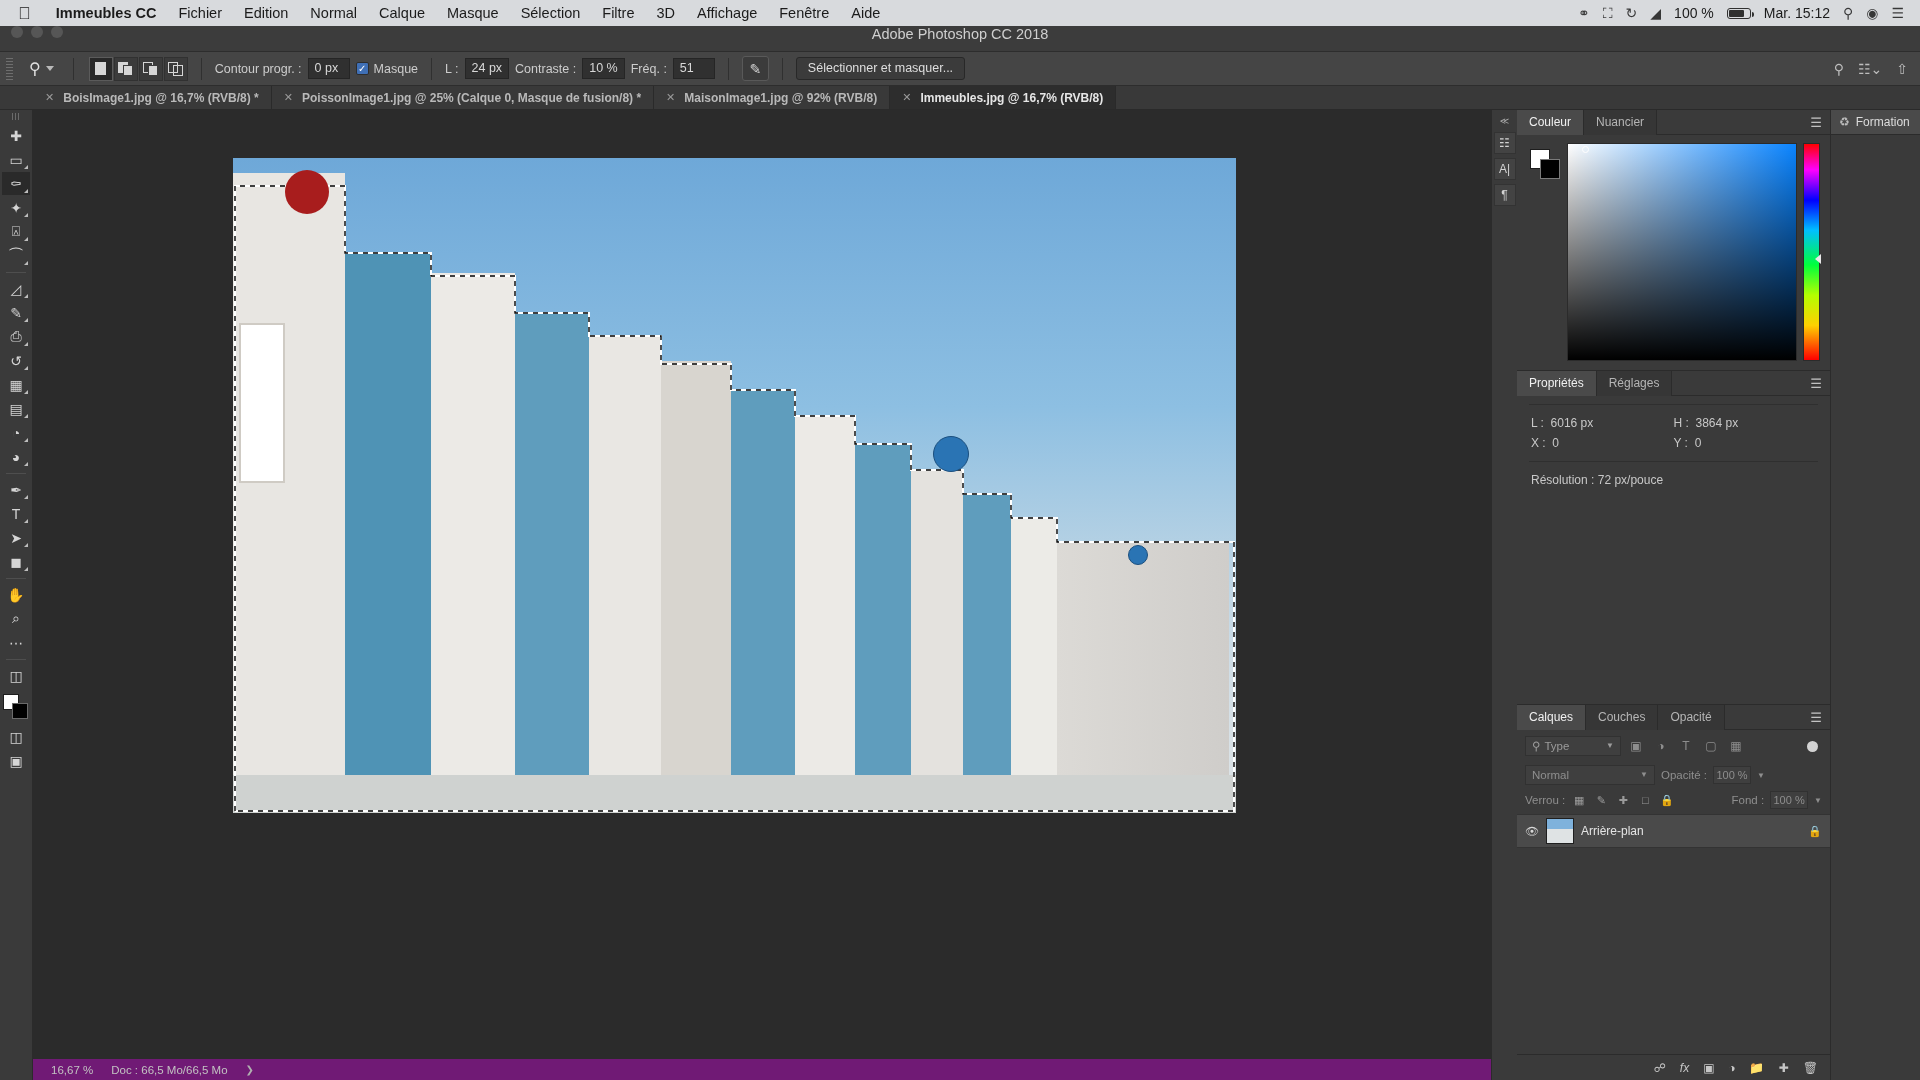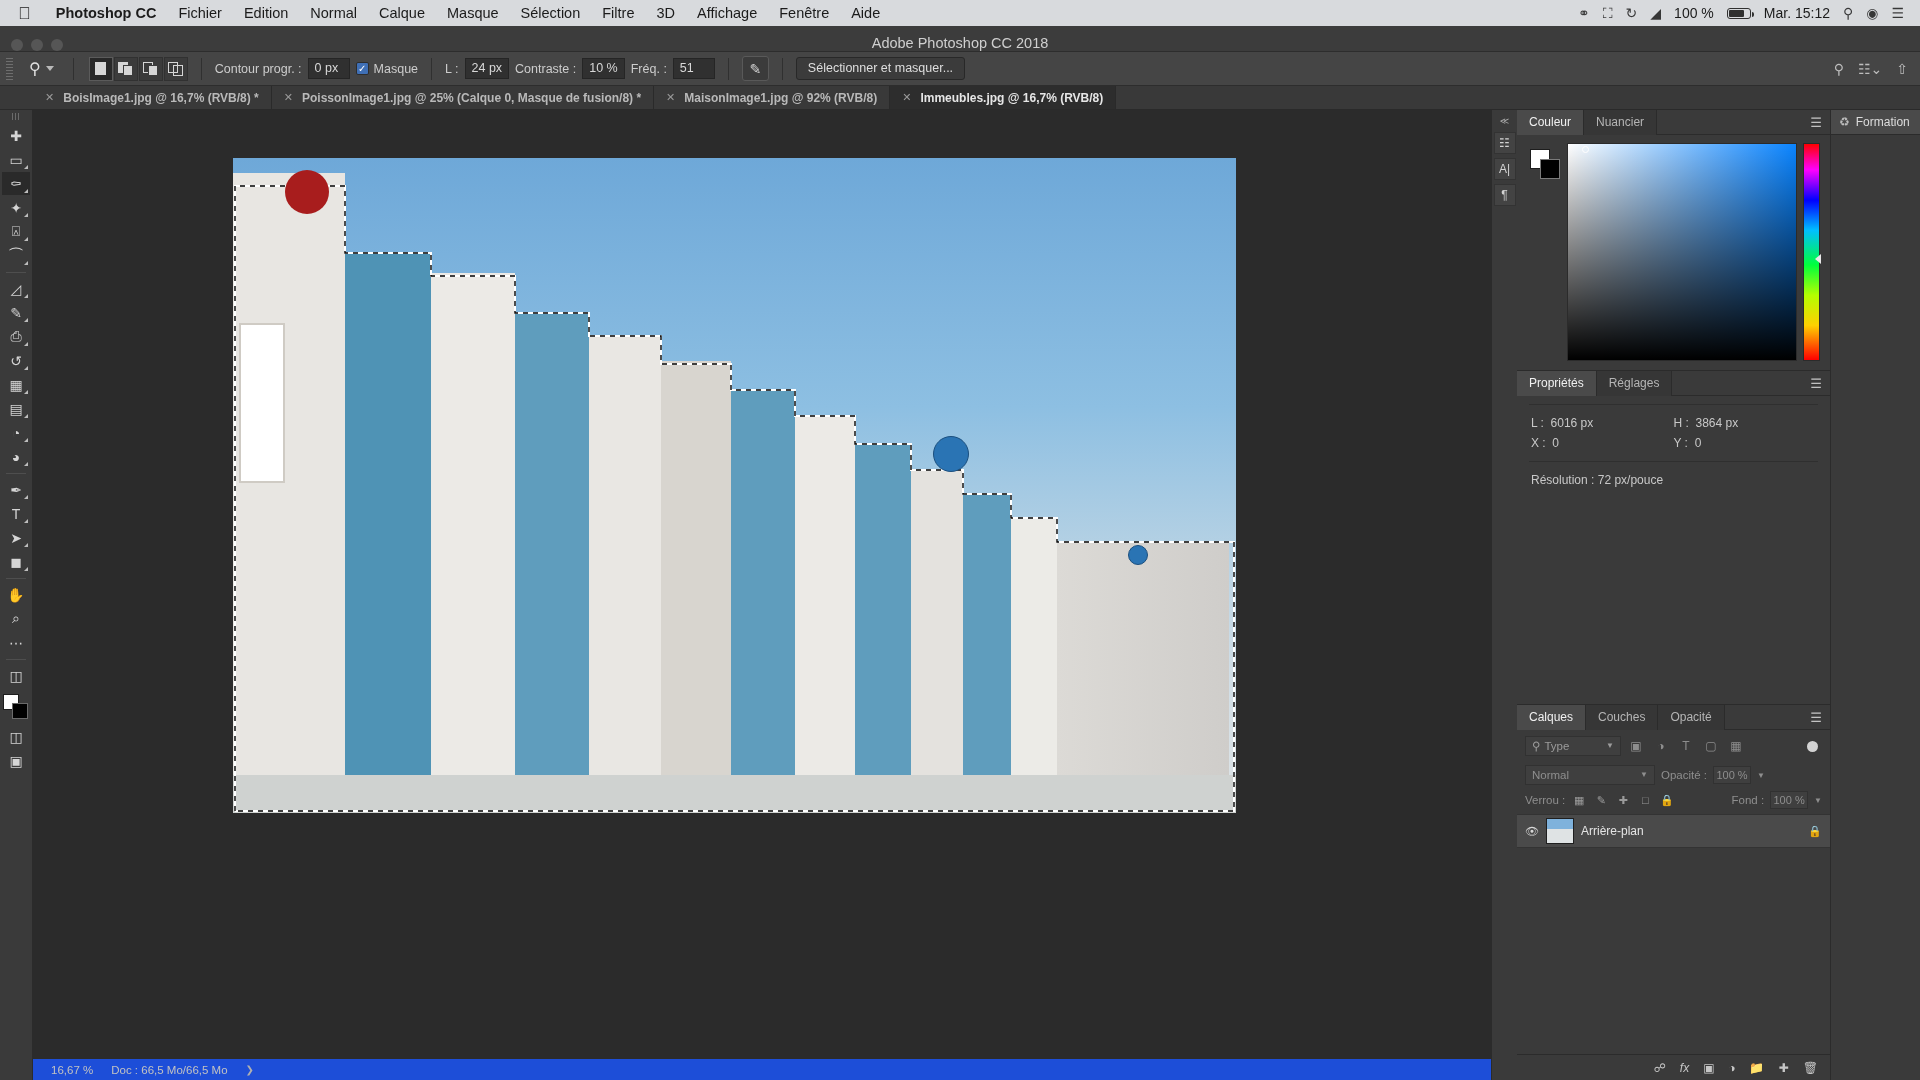--- a/index.html
+++ b/index.html
@@ -26,21 +26,21 @@
   .batt {
     display: inline-block; width: 24px; height: 11px;
     border: 1.4px solid #303030; border-radius: 3px; position: relative;
   }
   .batt::after { content: ""; position: absolute; right: -4px; top: 3px; width: 2px; height: 5px; background: #303030; border-radius: 0 2px 2px 0; }
   .batt i { position: absolute; left: 1px; top: 1px; bottom: 1px; width: 70%; background: #303030; border-radius: 1px; display: block; }
 
   
   #ps-titlebar {
     height: 26px; background: #3c3c3c;
-    display: flex; align-items: flex-end; position: relative;
+    display: flex; align-items: flex-start; position: relative;
     border-bottom: 1px solid #2d2d2d;
   }
   #traffic { display: flex; gap: 8px; padding-left: 11px; }
   #traffic span { width: 12px; height: 12px; border-radius: 50%; background: #565656; display: block; }
   #ps-titlebar .ttl {
     position: absolute; left: 0; right: 0; text-align: center;
     font-size: 14.5px; color: #cfcfcf;
   }
 
   
@@ -139,21 +139,21 @@
   }
   
   .bld { position: absolute; bottom: 0; }
   .selpath { position: absolute; pointer-events: none; }
   .dot-blue { position: absolute; border-radius: 50%; background: #2a74b4; border: 1px solid #1b4f7e; }
   .dot-red { position: absolute; border-radius: 50%; background: #a81d1d; }
 
   
   #statusbar {
     position: absolute; left: 0; right: 0; bottom: 0; height: 22px;
-    background: #1d4ed8; border-top: 1px solid #2b2b2b;
+    background: #701a75; border-top: 1px solid #2b2b2b;
     display: flex; align-items: center; gap: 18px; padding-left: 18px;
     font-size: 11.5px; color: #c2c2c2;
   }
   #statusbar .arrow { color: #b0b0b0; font-size: 10px; }
 
   
   #rightdock { display: flex; flex: none; background: #3a3a3a; }
   #minicol {
     width: 26px; background: #3a3a3a; border-left: 1px solid #2b2b2b;
     display: flex; flex-direction: column; align-items: center; gap: 4px; padding-top: 6px;
@@ -244,21 +244,21 @@
   #formation { width: 90px; background: #3a3a3a; border-left: 1px solid #2b2b2b; }
   #formation .ftab { display: flex; align-items: center; gap: 6px; height: 25px; padding: 0 8px;
      font-size: 12px; color: #dcdcdc; background: #4a4a4a; border-bottom: 1px solid #2b2b2b; }
   #formation .ftab .gi { color: #bdbdbd; font-size: 12px; }
 </style>
 </head>
 <body>
 
 <div id="mac-menubar">
   <span class="apple"></span>
-  <span class="mi app">Photoshop CC</span>
+  <span class="mi app">Immeubles CC</span>
   <span class="mi">Fichier</span>
   <span class="mi">Edition</span>
   <span class="mi">Normal</span>
   <span class="mi">Calque</span>
   <span class="mi">Masque</span>
   <span class="mi">Sélection</span>
   <span class="mi">Filtre</span>
   <span class="mi">3D</span>
   <span class="mi">Affichage</span>
   <span class="mi">Fenêtre</span>

